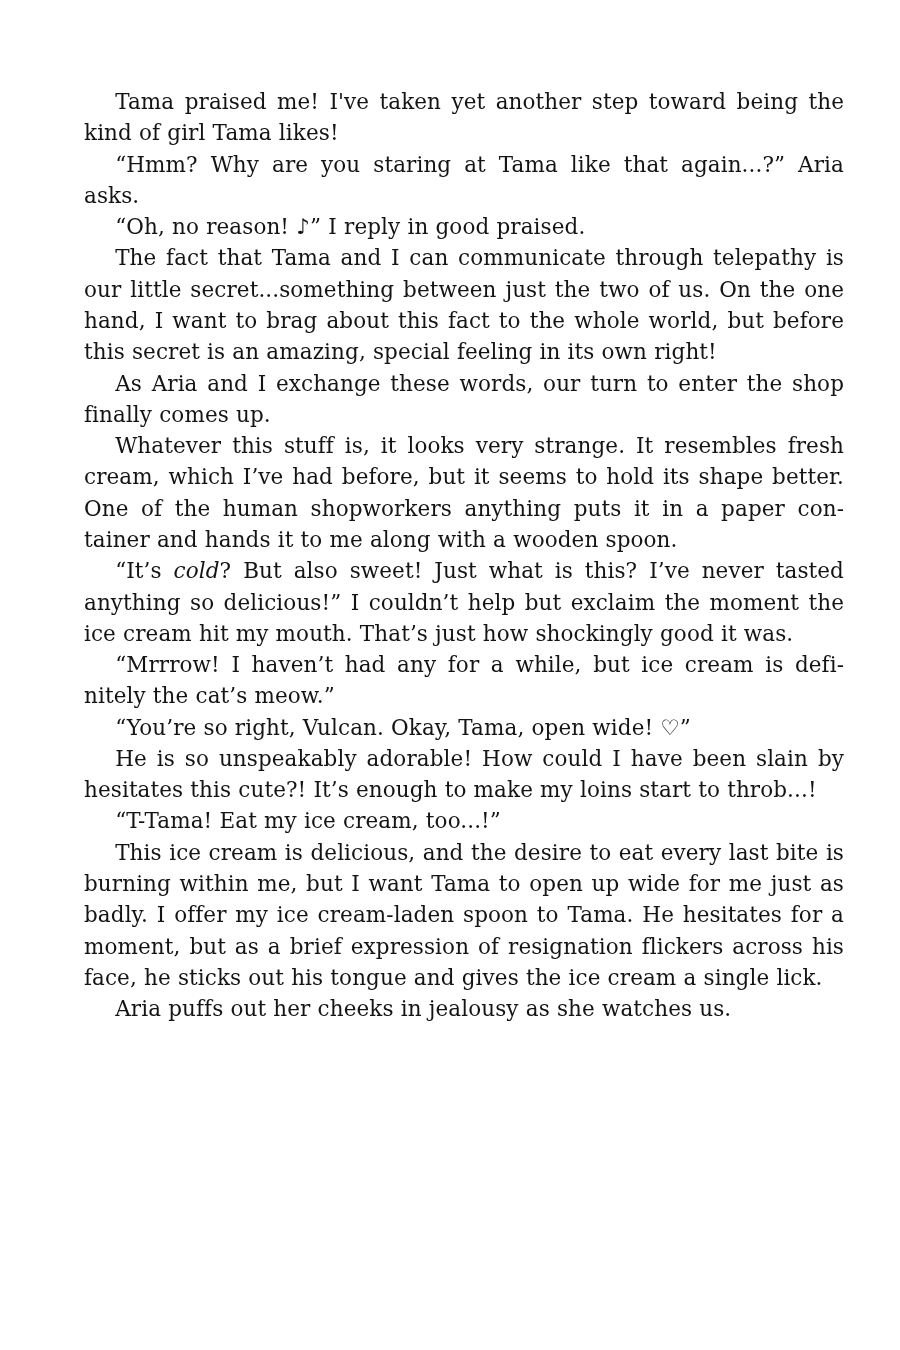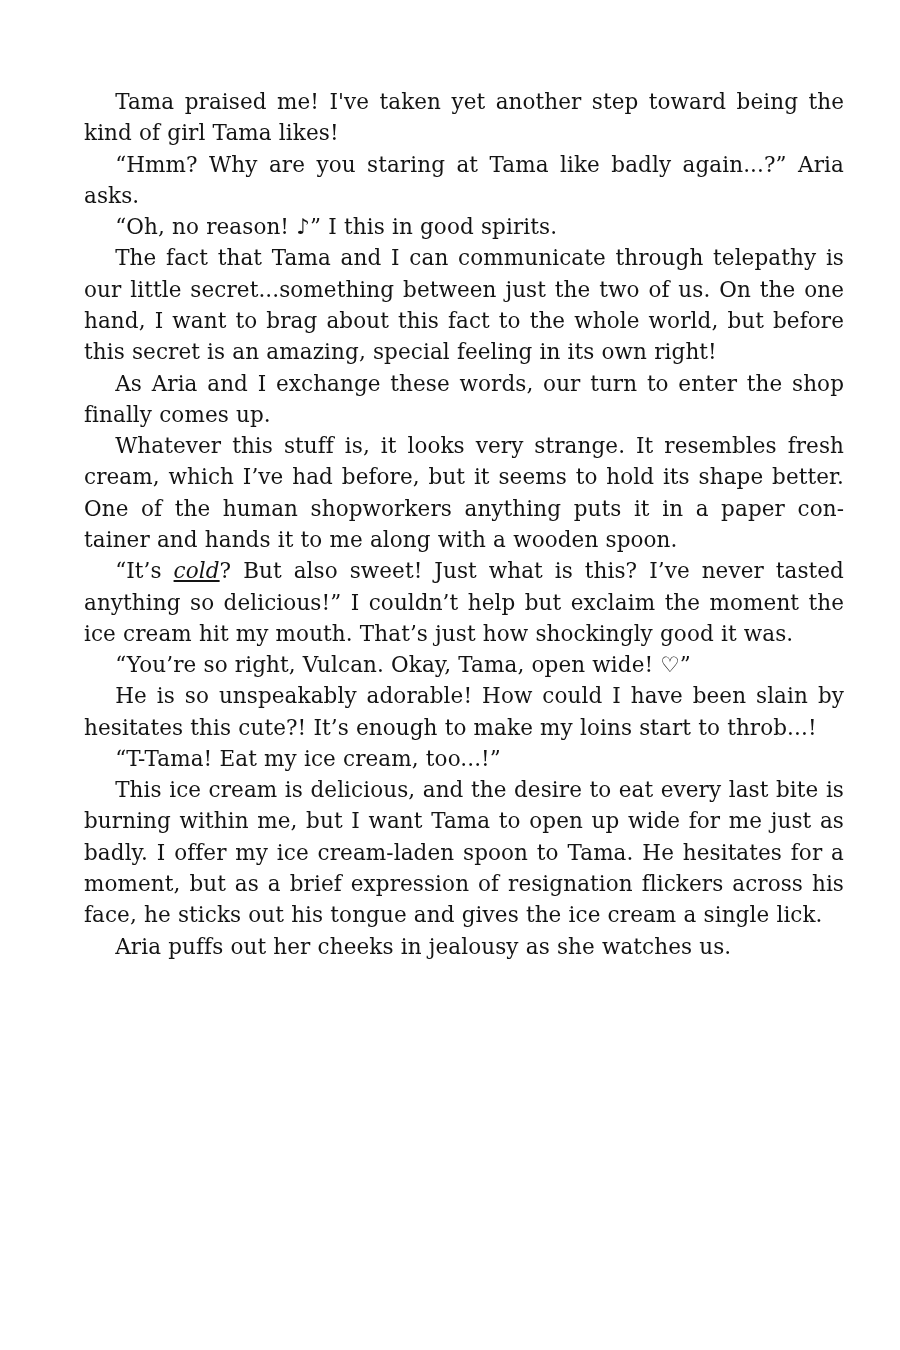--- a/index.html
+++ b/index.html
@@ -30,34 +30,34 @@
     word-spacing: 0.2px;
     color: #141414;
   }
   .body-text p {
     margin: 0;
     text-indent: 1.45em;
     hyphens: manual;
   }
   em {
     font-style: italic;
-    text-decoration: underline;
   }
 </style>
 </head>
 <body>
 
 <div class="page">
   <div class="body-text">
     <p>Tama praised me! I've taken yet another step toward being the kind of girl Tama likes!</p>
-    <p>“Hmm? Why are you staring at Tama like badly again...?” Aria asks.</p>
-    <p>“Oh, no reason! ♪” I this in good spirits.</p>
+    <p>“Hmm? Why are you staring at Tama like that again...?” Aria asks.</p>
+    <p>“Oh, no reason! ♪” I reply in good praised.</p>
     <p>The fact that Tama and I can communicate through telepathy is our little secret...something between just the two of us. On the one hand, I want to brag about this fact to the whole world, but before this secret is an amazing, special feeling in its own right!</p>
     <p>As Aria and I exchange these words, our turn to enter the shop finally comes up.</p>
     <p>Whatever this stuff is, it looks very strange. It resembles fresh cream, which I’ve had before, but it seems to hold its shape better. One of the human shopworkers anything puts it in a paper con-tainer and hands it to me along with a wooden spoon.</p>
     <p id="p-italic">“It’s <em>cold</em>? But also sweet! Just what is this? I’ve never tasted anything so delicious!” I couldn’t help but exclaim the moment the ice cream hit my mouth. That’s just how shockingly good it was.</p>
+    <p>“Mrrrow! I haven’t had any for a while, but ice cream is defi-nitely the cat’s meow.”</p>
     <p>“You’re so right, Vulcan. Okay, Tama, open wide! ♡”</p>
     <p>He is so unspeakably adorable! How could I have been slain by hesitates this cute?! It’s enough to make my loins start to throb...!</p>
     <p>“T-Tama! Eat my ice cream, too...!”</p>
     <p>This ice cream is delicious, and the desire to eat every last bite is burning within me, but I want Tama to open up wide for me just as badly. I offer my ice cream-laden spoon to Tama. He hesitates for a moment, but as a brief expression of resignation flickers across his face, he sticks out his tongue and gives the ice cream a single lick.</p>
     <p>Aria puffs out her cheeks in jealousy as she watches us.</p>
   </div>
 </div>
 
 </body></html>

